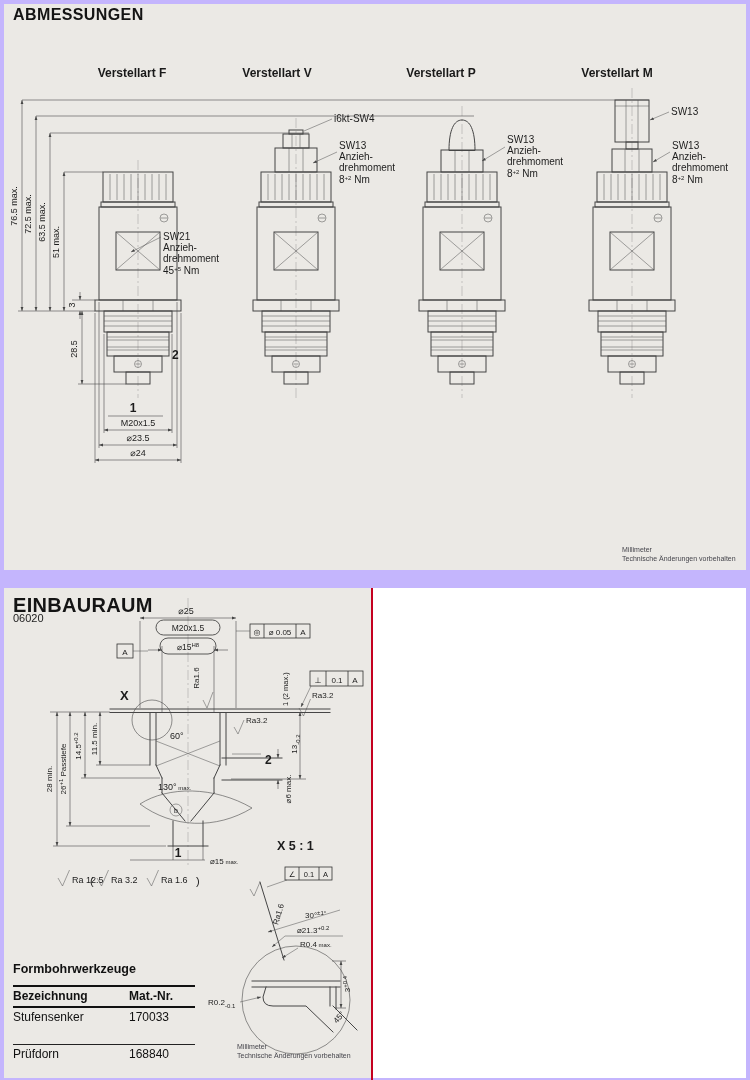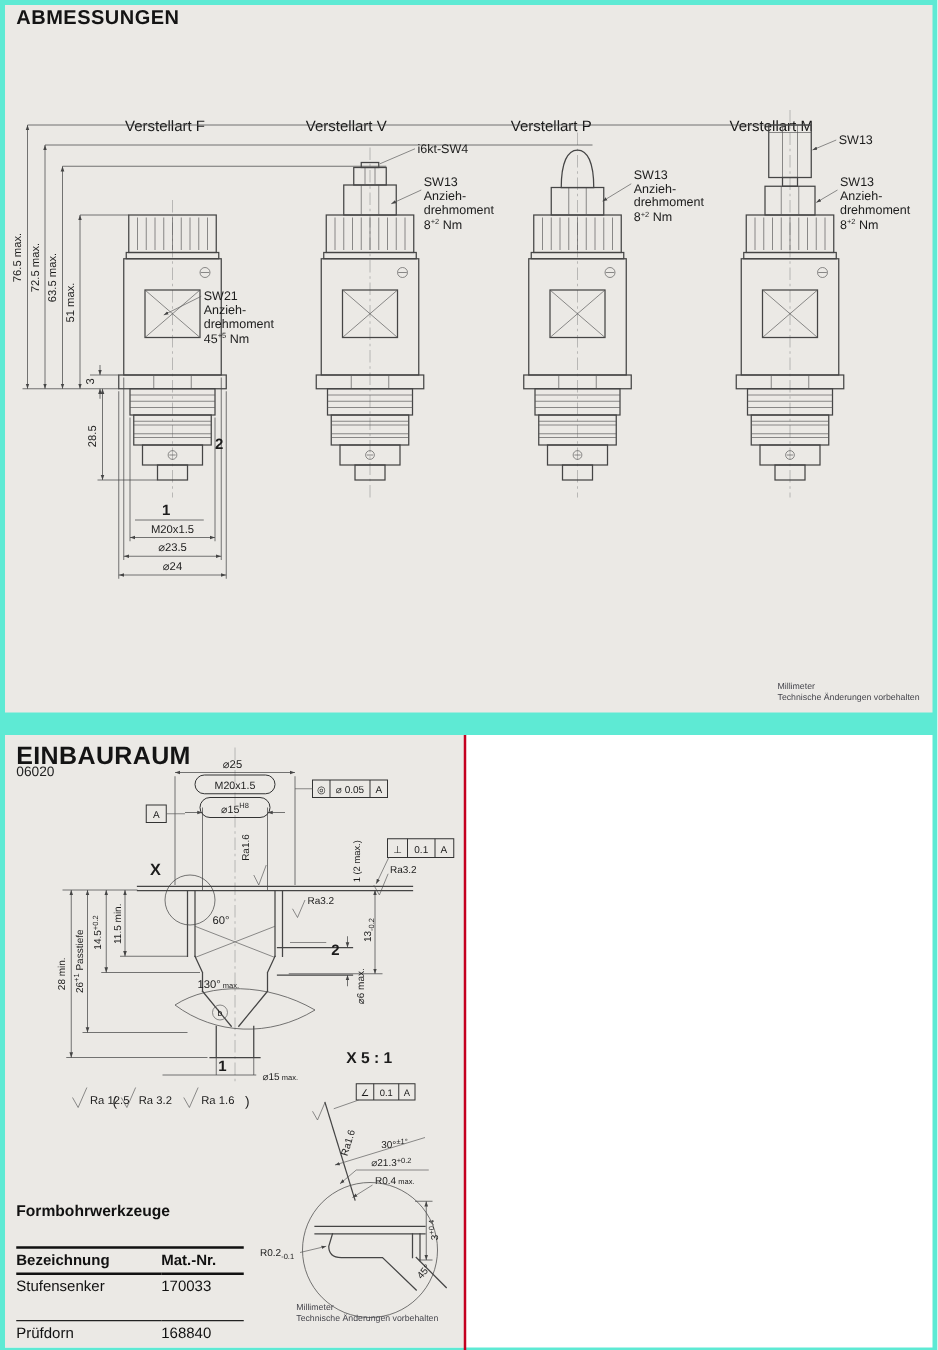--- a/index.html
+++ b/index.html
@@ -1,39 +1,39 @@
 <!DOCTYPE html>
 <html><head>
 <meta charset="utf-8">
 <style>
   html,body{margin:0;padding:0;background:#ffffff;width:750px;height:1080px;overflow:hidden;
             font-family:"Liberation Sans",sans-serif;}
-  .page{position:relative;width:750px;height:1080px;background:#5eead4;}
+  .page{position:relative;width:750px;height:1080px;background:#c4b5fd;}
   .panel{position:absolute;background:#ebe9e5;}
   .panel-top{left:4px;top:4px;width:742px;height:566px;}
   .panel-bottom{left:4px;top:588px;width:742px;height:490px;background:#ffffff;}
   .panel-bottom .graybg{position:absolute;left:0;top:0;width:368px;height:490px;background:#ebe9e5;}
   .sec-title{position:absolute;font-size:16px;font-weight:bold;color:#141414;letter-spacing:.4px;}
   .sec-title2{position:absolute;font-size:20px;font-weight:bold;color:#141414;letter-spacing:.3px;}
   .code{position:absolute;font-size:11px;color:#222;}
-  .variant{position:absolute;width:130px;text-align:center;font-size:12px;font-weight:normal;color:#191919;margin-top:28px;}
+  .variant{position:absolute;width:130px;text-align:center;font-size:12px;font-weight:bold;color:#191919;}
   .note{position:absolute;font-size:7px;color:#45454c;line-height:1.35;z-index:5;}
   .redline{position:absolute;left:371px;top:588px;width:2px;height:492px;background:#c40020;z-index:6;}
   svg{position:absolute;z-index:2;}
   svg text{font-family:"Liberation Sans",sans-serif;fill:#1c1c1c;}
   .ln{stroke:#454545;stroke-width:1;fill:none;stroke-linecap:square;}
   .th{stroke:#5a5a5a;stroke-width:.55;fill:none;}
   .dim{stroke:#4a4a4a;stroke-width:.6;fill:none;}
   .fr{stroke:#333;stroke-width:.8;fill:none;}
   .cl{stroke:#999;stroke-width:.5;fill:none;stroke-dasharray:10 3 2 3;}
   .t10{font-size:10px;} .t9{font-size:9px;} .t85{font-size:8.5px;} .t8{font-size:8px;} .t7{font-size:7px;} .t75{font-size:7.5px;}
   .b{font-weight:bold;} .mk{font-size:12px;font-weight:bold;} .am{text-anchor:middle;}
   .sup{font-size:6px;} .t11{font-size:11px;}
   .tools-table{position:absolute;left:13px;top:962px;width:182px;z-index:5;color:#111;}
-  .tt-title{font-size:12.5px;font-weight:bold;border-bottom:2.5px solid #111;padding-bottom:21px;}
+  .tt-title{font-size:12.5px;font-weight:bold;border-bottom:2.5px solid #111;padding-bottom:9px;}
   .tools-table table{width:100%;border-collapse:collapse;font-size:12px;}
   .tools-table th{text-align:left;font-weight:bold;border-bottom:2.5px solid #111;padding:2px 0 3px;margin-left:28px;}
   .tools-table td{border-bottom:1.5px solid #222;padding:2px 0 20px;}
   .tools-table .c2{width:66px;}
 </style>
 </head>
 <body>
 
 <div class="page">
   <div class="panel panel-top"></div>

